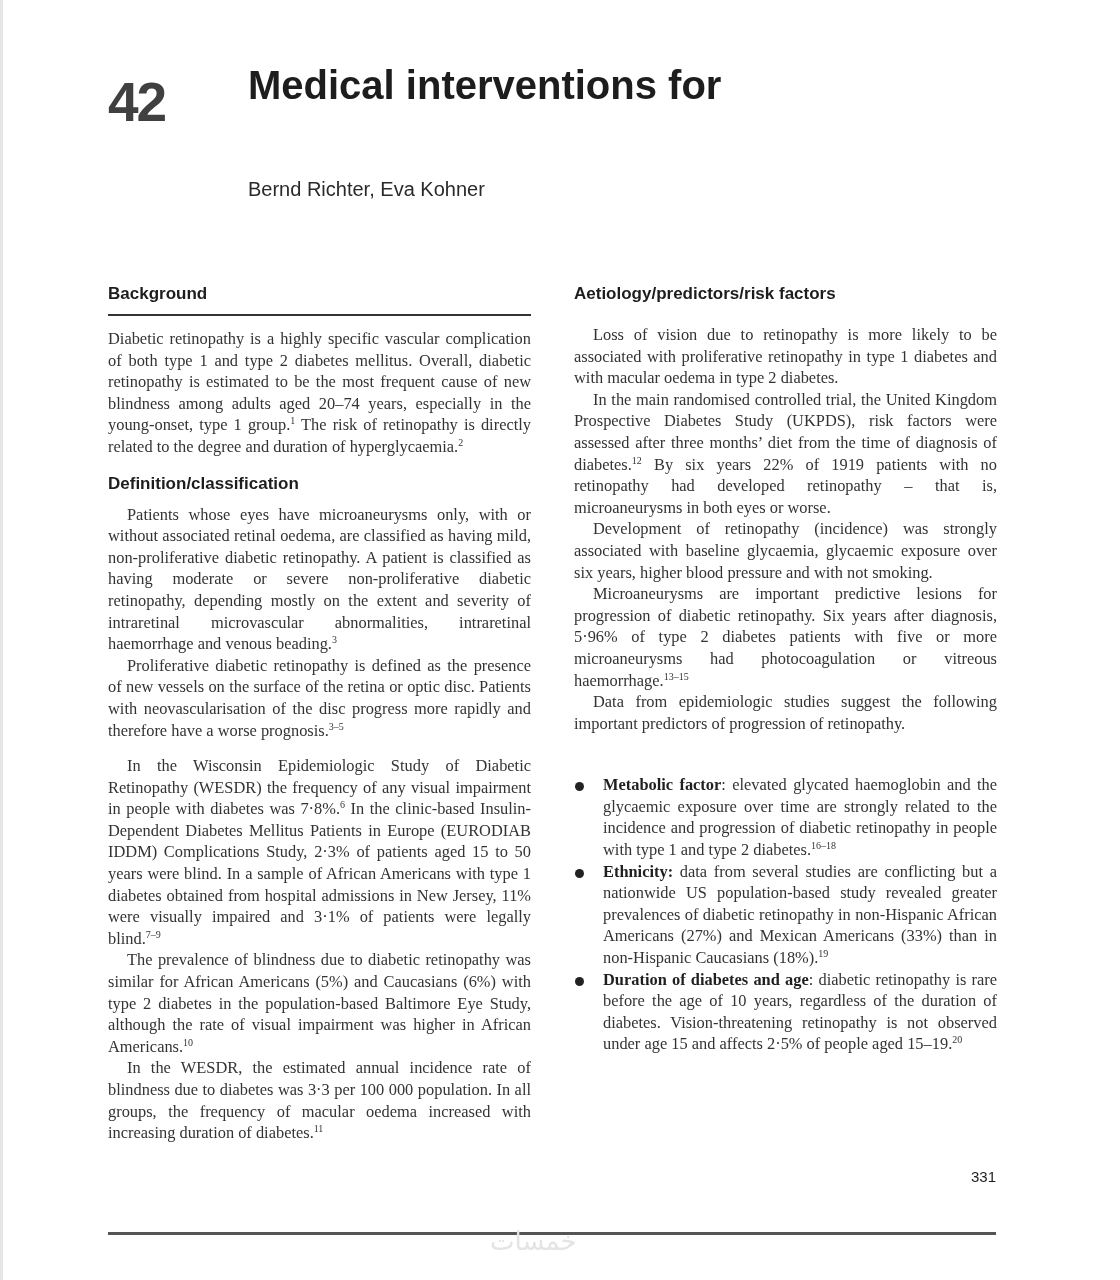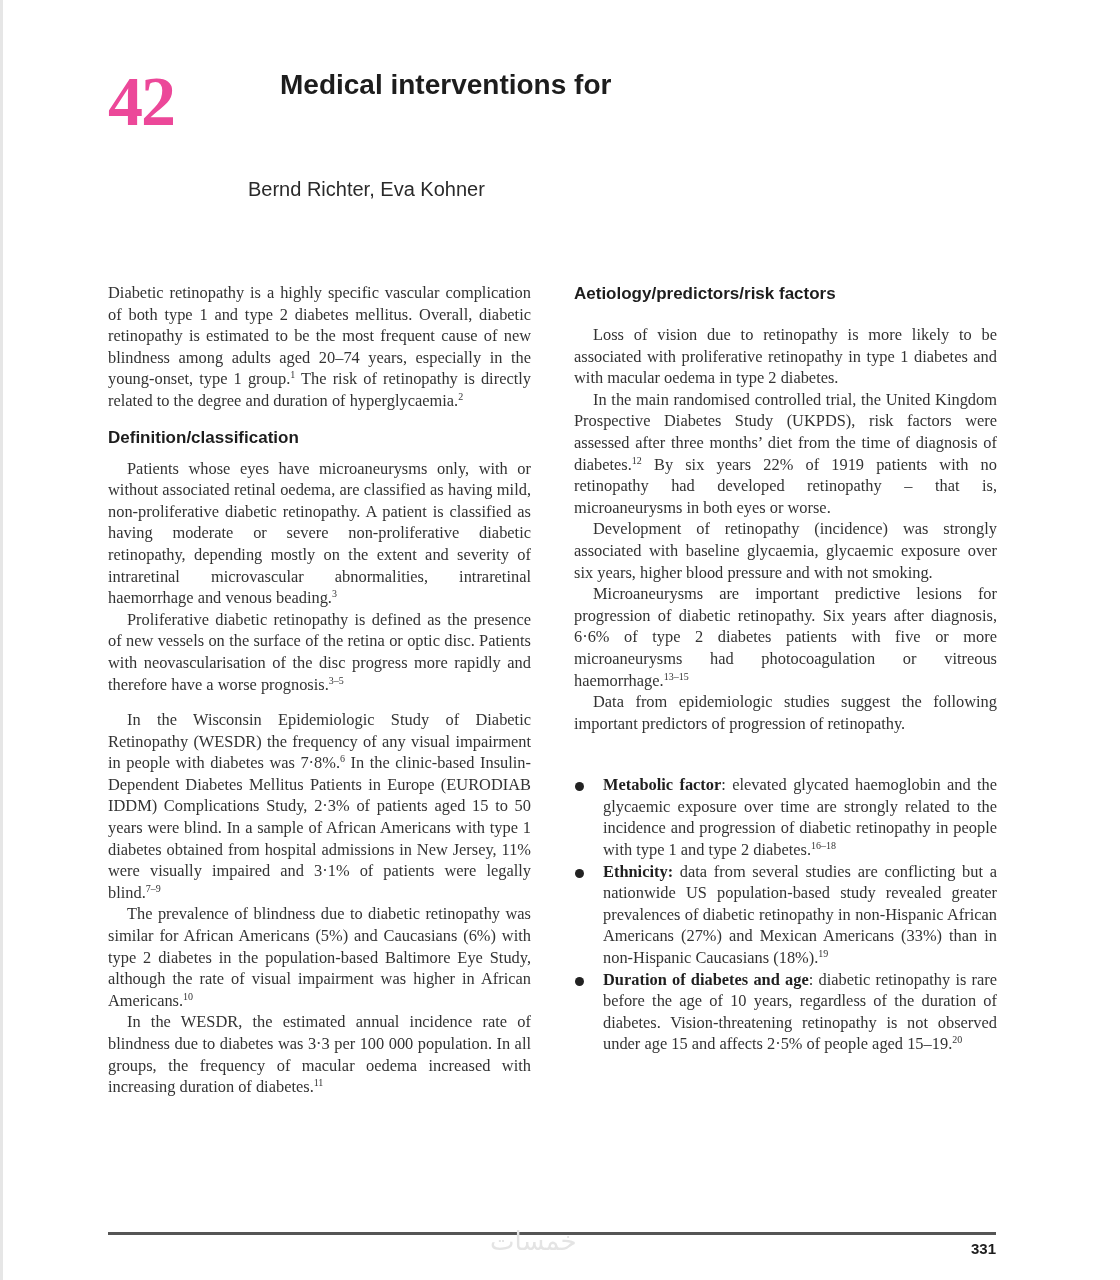--- a/index.html
+++ b/index.html
@@ -3,27 +3,27 @@
 <meta charset="utf-8">
 <style>
   html, body { margin: 0; padding: 0; }
   body {
     width: 1120px; height: 1280px; background: #ffffff; position: relative; overflow: hidden;
     color: #2a2a2a;
   }
   .left-edge { position: absolute; left: 0; top: 0; width: 3px; height: 1280px; background: #e6e6e6; }
   .chapter-number {
     position: absolute; left: 108px; top: 62px;
-    font-family: Liberation Serif, serif; font-weight: bold; font-size: 70px;
-    line-height: 80px; color: #ec4899; letter-spacing: -2px;
+    font-family: Liberation Sans, sans-serif; font-weight: bold; font-size: 55px;
+    line-height: 80px; color: #404040; letter-spacing: -2px;
   }
   .chapter-title {
     position: absolute; left: 248px; top: 60px; width: 600px;
-    font-family: "Liberation Sans", sans-serif; font-weight: bold; font-size: 28px;
-    line-height: 50px; color: #1d1d1d; margin-left: 32px;
+    font-family: "Liberation Sans", sans-serif; font-weight: bold; font-size: 40px;
+    line-height: 50px; color: #1d1d1d;
   }
   .authors {
     position: absolute; left: 248px; top: 178px;
     font-family: "Liberation Sans", sans-serif; font-size: 20px; color: #2a2a2a;
   }
   .col { position: absolute; top: 282px; width: 423px; }
   .col-left { left: 108px; }
   .col-right { left: 574px; }
   h2 {
     font-family: "Liberation Sans", sans-serif; font-weight: bold; font-size: 17px;
@@ -42,37 +42,38 @@
   li .bullet {
     position: absolute; left: 1px; top: 8px; width: 9px; height: 9px; border-radius: 50%; background: #222;
   }
   li b { color: #1f1f1f; }
   .footer-rule { position: absolute; left: 108px; top: 1232px; width: 888px; height: 3px; background: #555; }
   .watermark {
     position: absolute; left: 490px; top: 1226px; font-family: "DejaVu Sans", sans-serif;
     font-size: 26px; color: #e4e4e4; letter-spacing: 2px;
   }
   .page-number {
-    position: absolute; right: 124px; top: 1240px;
-    font-family: "Liberation Sans", sans-serif; font-weight: bold; font-size: 15px; color: #1d1d1d;
+    position: absolute; right: 124px; top: 1168px;
+    font-family: "Liberation Sans", sans-serif; font-weight: normal; font-size: 15px; color: #1d1d1d;
   }
 </style>
 </head>
 <body>
 
 <div class="left-edge"></div>
 
 <div class="chapter-number">42</div>
 <div class="chapter-title">
   <div>Medical interventions for</div>
 </div>
 <div class="authors">Bernd Richter, Eva Kohner</div>
 
 <div class="col col-left">
   <section>
+    <h2 class="bg-head">Background</h2>
     <p><span>Diabetic retinopathy is a highly specific vascular complication of both type 1 and type 2 diabetes mellitus. Overall, diabetic retinopathy is estimated to be the most frequent cause of new blindness among adults aged 20–74 years, especially in the young-onset, type 1 group.</span><sup>1</sup><span> The risk of retinopathy is directly related to the degree and duration of hyperglycaemia.</span><sup>2</sup></p>
   </section>
   <div class="gap"></div>
   <section>
     <h2 style="margin-bottom:8px;">Definition/classification</h2>
     <p class="indent"><span>Patients whose eyes have microaneurysms only, with or without associated retinal oedema, are classified as having mild, non-proliferative diabetic retinopathy. A patient is classified as having moderate or severe non-proliferative diabetic retinopathy, depending mostly on the extent and severity of intraretinal microvascular abnormalities, intraretinal haemorrhage and venous beading.</span><sup>3</sup></p>
     <p class="indent"><span>Proliferative diabetic retinopathy is defined as the presence of new vessels on the surface of the retina or optic disc. Patients with neovascularisation of the disc progress more rapidly and therefore have a worse prognosis.</span><sup>3–5</sup></p>
   </section>
   <div class="gap"></div>
   <section>
@@ -81,21 +82,21 @@
     <p class="indent"><span>In the WESDR, the estimated annual incidence rate of blindness due to diabetes was 3·3 per 100 000 population. In all groups, the frequency of macular oedema increased with increasing duration of diabetes.</span><sup>11</sup></p>
   </section>
 </div>
 
 <div class="col col-right">
   <section>
     <h2 style="margin-bottom:18px;">Aetiology/predictors/risk factors</h2>
     <p class="indent">Loss of vision due to retinopathy is more likely to be associated with proliferative retinopathy in type 1 diabetes and with macular oedema in type 2 diabetes.</p>
     <p class="indent"><span>In the main randomised controlled trial, the United Kingdom Prospective Diabetes Study (UKPDS), risk factors were assessed after three months’ diet from the time of diagnosis of diabetes.</span><sup>12</sup><span> By six years 22% of 1919 patients with no retinopathy had developed retinopathy – that is, microaneurysms in both eyes or worse.</span></p>
     <p class="indent">Development of retinopathy (incidence) was strongly associated with baseline glycaemia, glycaemic exposure over six years, higher blood pressure and with not smoking.</p>
-    <p class="indent"><span>Microaneurysms are important predictive lesions for progression of diabetic retinopathy. Six years after diagnosis, 6·6% of type 2 diabetes patients with five or more microaneurysms had photocoagulation or vitreous haemorrhage.</span><sup>13–15</sup></p>
+    <p class="indent"><span>Microaneurysms are important predictive lesions for progression of diabetic retinopathy. Six years after diagnosis, 5·96% of type 2 diabetes patients with five or more microaneurysms had photocoagulation or vitreous haemorrhage.</span><sup>13–15</sup></p>
     <p class="indent">Data from epidemiologic studies suggest the following important predictors of progression of retinopathy.</p>
   </section>
   <div style="height:40px;"></div>
   <ul>
     <li><span class="bullet"></span><b>Metabolic factor</b><span>: elevated glycated haemoglobin and the glycaemic exposure over time are strongly related to the incidence and progression of diabetic retinopathy in people with type 1 and type 2 diabetes.</span><sup>16–18</sup></li>
     <li><span class="bullet"></span><b>Ethnicity:</b><span> data from several studies are conflicting but a nationwide US population-based study revealed greater prevalences of diabetic retinopathy in non-Hispanic African Americans (27%) and Mexican Americans (33%) than in non-Hispanic Caucasians (18%).</span><sup>19</sup></li>
     <li><span class="bullet"></span><b>Duration of diabetes and age</b><span>: diabetic retinopathy is rare before the age of 10 years, regardless of the duration of diabetes. Vision-threatening retinopathy is not observed under age 15 and affects 2·5% of people aged 15–19.</span><sup>20</sup></li>
   </ul>
 </div>
 

